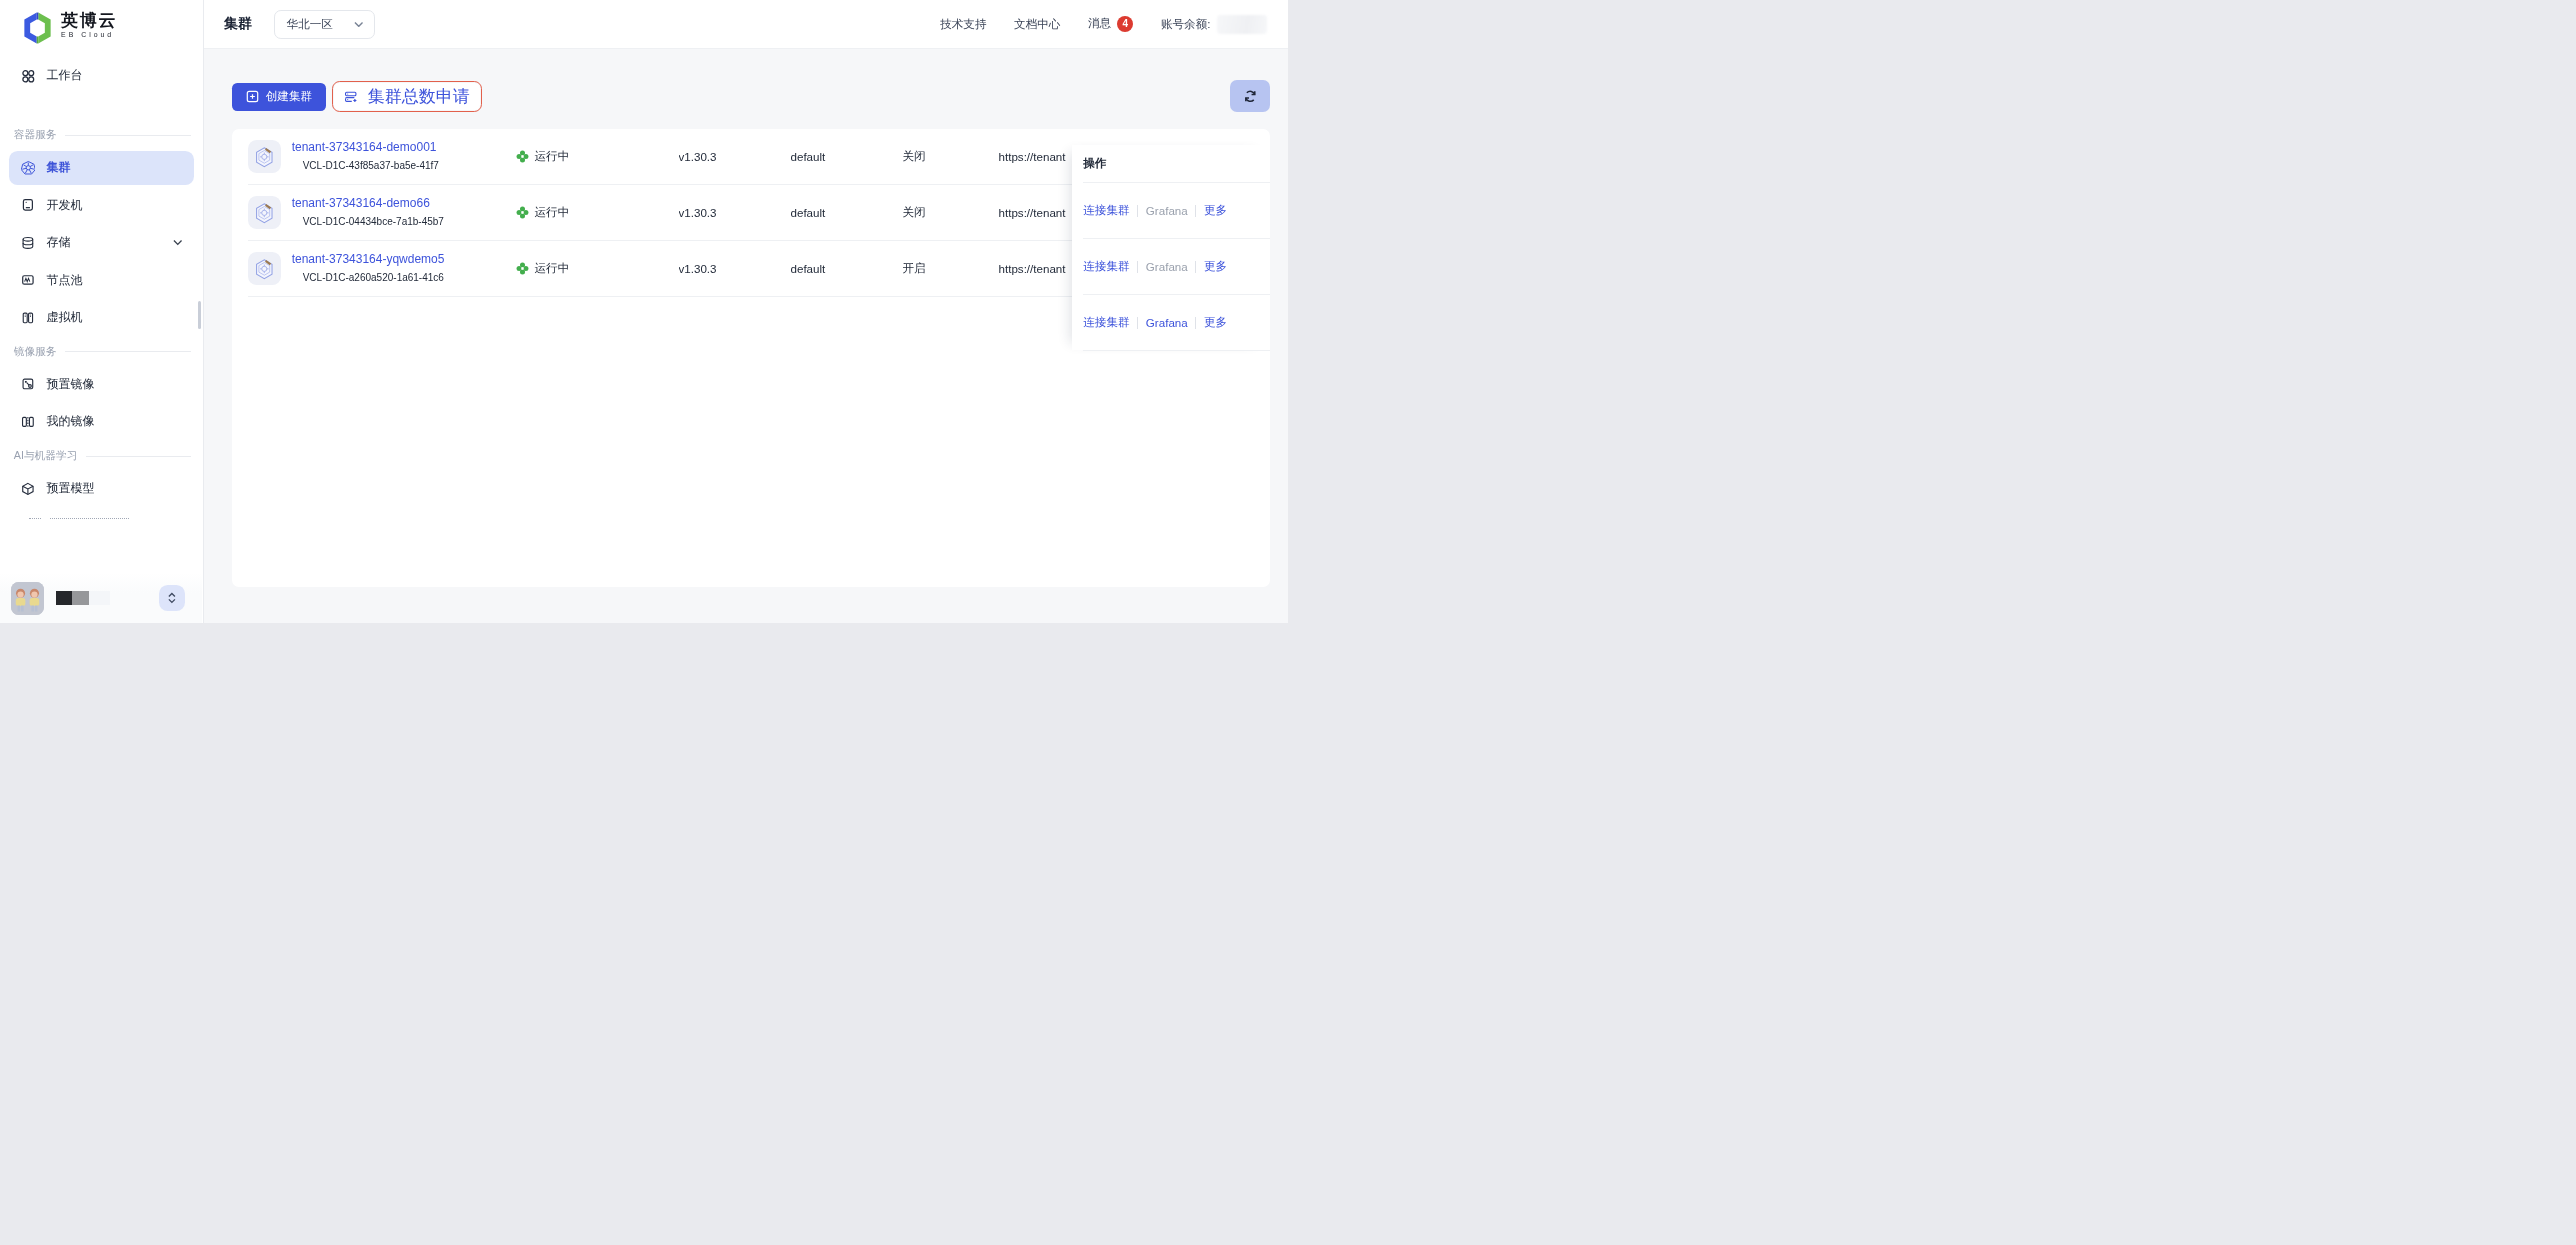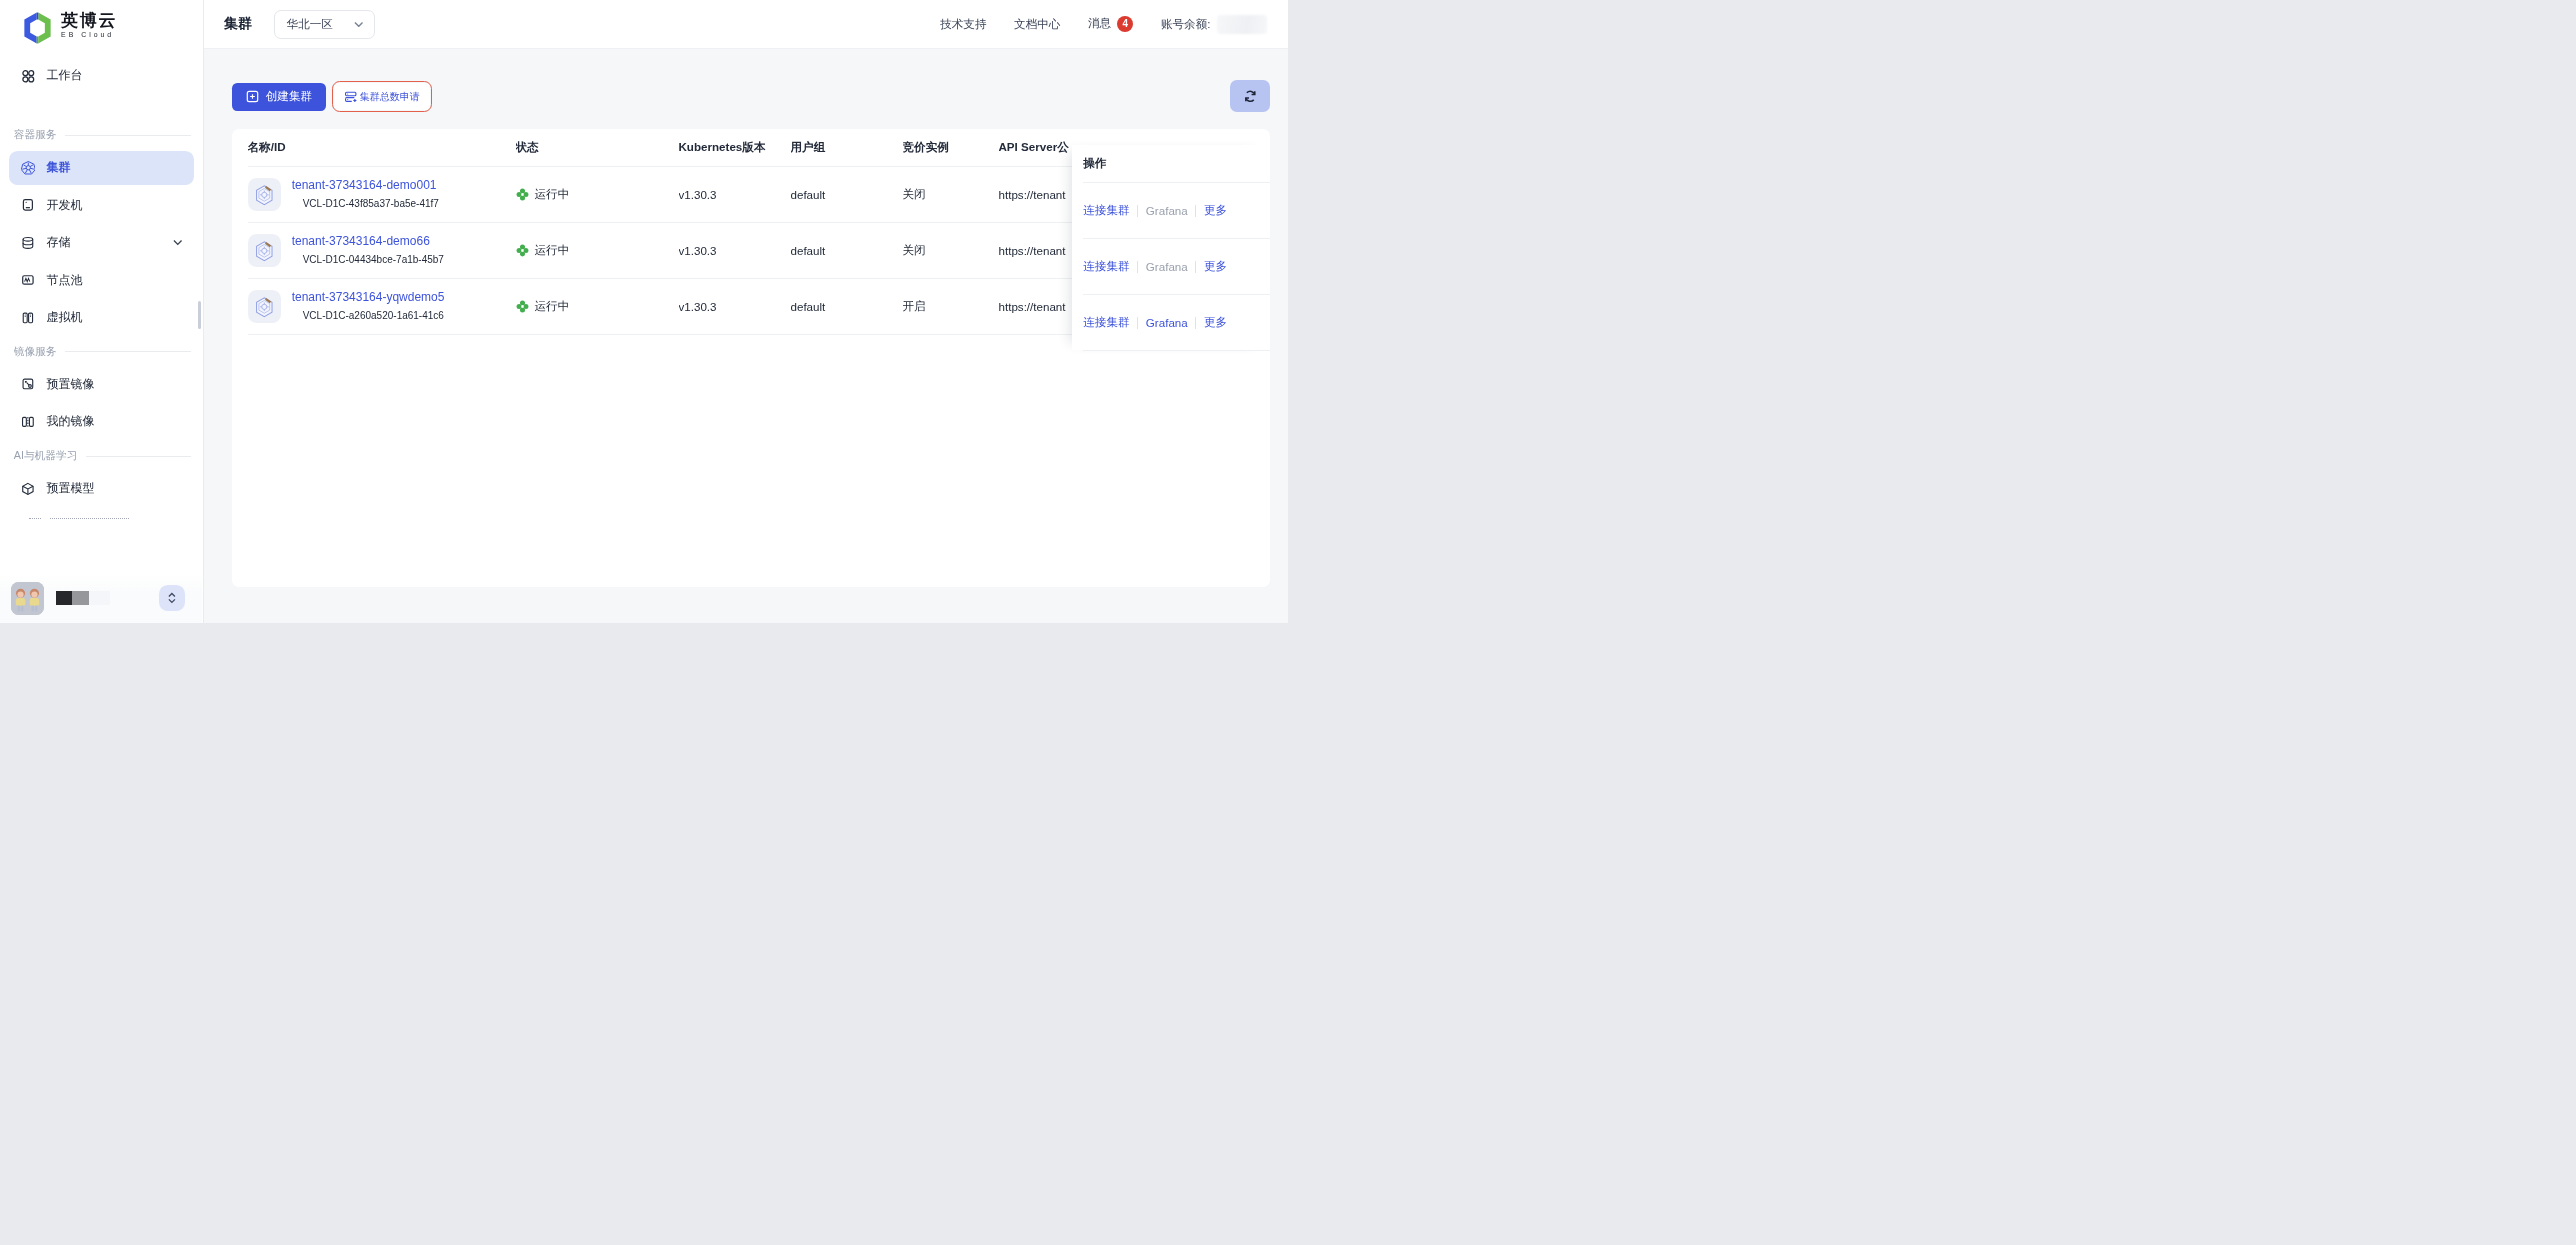--- a/index.html
+++ b/index.html
@@ -59,21 +59,21 @@
   .banner-text { font-size:11.6px; color:#2c3a5e; white-space:nowrap; overflow:hidden; }
   .banner-link { font-size:11.6px; color:#3d53db; margin-left:4.3px; cursor:pointer; white-space:nowrap; }
   .banner-close { position:absolute; right:12px; top:8.6px; cursor:pointer; display:flex; }
 
   
   .toolbar { margin-top:12px; display:flex; align-items:center; position:relative; height:33px; }
   .btn-primary { height:28px; background:#3d53db; color:#fff; border:none; border-radius:5.2px; padding:0 13.8px;
                  font-size:11.6px; display:flex; align-items:center; gap:6.9px; cursor:pointer; font-family:inherit; }
   .annotation-box { margin-left:6px; border:1.7px solid #e2604c; border-radius:7.7px; padding:0.9px; display:flex; }
   .btn-quota { height:27px; background:#fff; color:#3d53db; border:none; border-radius:5.2px; padding:0 10.3px;
-               font-size:10px; display:flex; align-items:center; gap:2px; cursor:pointer; font-family:inherit; }
+               font-size:17px; display:flex; align-items:center; gap:10px; cursor:pointer; font-family:inherit; }
   .btn-refresh { position:absolute; right:0; top:0; width:40px; height:32px; border:none; border-radius:6.9px;
                  background:#b7c4f1; display:flex; align-items:center; justify-content:center; cursor:pointer; }
 
   
   .card { margin-top:16.3px; background:#fff; border-radius:6.9px; height:458px; position:relative; padding:0 0 0 15.5px; overflow:hidden; }
   .thead { display:flex; align-items:center; height:38px; border-bottom:0.9px solid #eef0f3; padding-right:198px; }
   .th { font-size:11.6px; font-weight:700; color:#232b3a; white-space:nowrap; overflow:hidden; }
   .c-name{width:268px;} .c-status{width:163px;} .c-ver{width:112px;} .c-group{width:112px;} .c-spot{width:96px;}
   .c-api{flex:1; min-width:0;}
   .trow { display:flex; align-items:center; height:56px; border-bottom:0.9px solid #eef0f3; padding-right:198px; }
@@ -332,28 +332,20 @@
             <path d="M12.9 2.6 v3.5 h-3.5"></path>
             <path d="M3.1 13.4 v-3.5 h3.5"></path>
             <path d="M12.9 6.1 A5.2 5.2 0 0 0 4.2 4.1"></path>
             <path d="M3.1 9.9 A5.2 5.2 0 0 0 11.8 11.9"></path>
           </svg>
         </button>
       </div>
 
       <div class="card">
 
-        <div class="thead">
-          <div class="th c-name">名称/ID</div>
-          <div class="th c-status">状态</div>
-          <div class="th c-ver">Kubernetes版本</div>
-          <div class="th c-group">用户组</div>
-          <div class="th c-spot">竞价实例</div>
-          <div class="th c-api">API Server公</div>
-        </div>
 
         <div class="trow">
           <div class="td c-name">
             <div class="name-wrap">
               <span class="cluster-ic">
                 <svg width="20.6" height="22.4" viewBox="0 0 24 26">
                   <path d="M12 2 L21 7.2 V18.8 L12 24 L3 18.8 V7.2 Z" fill="#f3f5fd" stroke="#93a2e4" stroke-width="1.2"></path>
                   <path d="M12 5.2 L18.3 8.8 V16.4 L12 20 L5.7 16.4 V8.8 Z" fill="none" stroke="#b3bdee" stroke-width="1"></path>
                   <circle cx="12" cy="12.6" r="3" fill="none" stroke="#9daaе8" stroke-width="1"></circle>
                   <circle cx="12" cy="12.6" r="3" fill="none" stroke="#9daae8" stroke-width="1"></circle>

